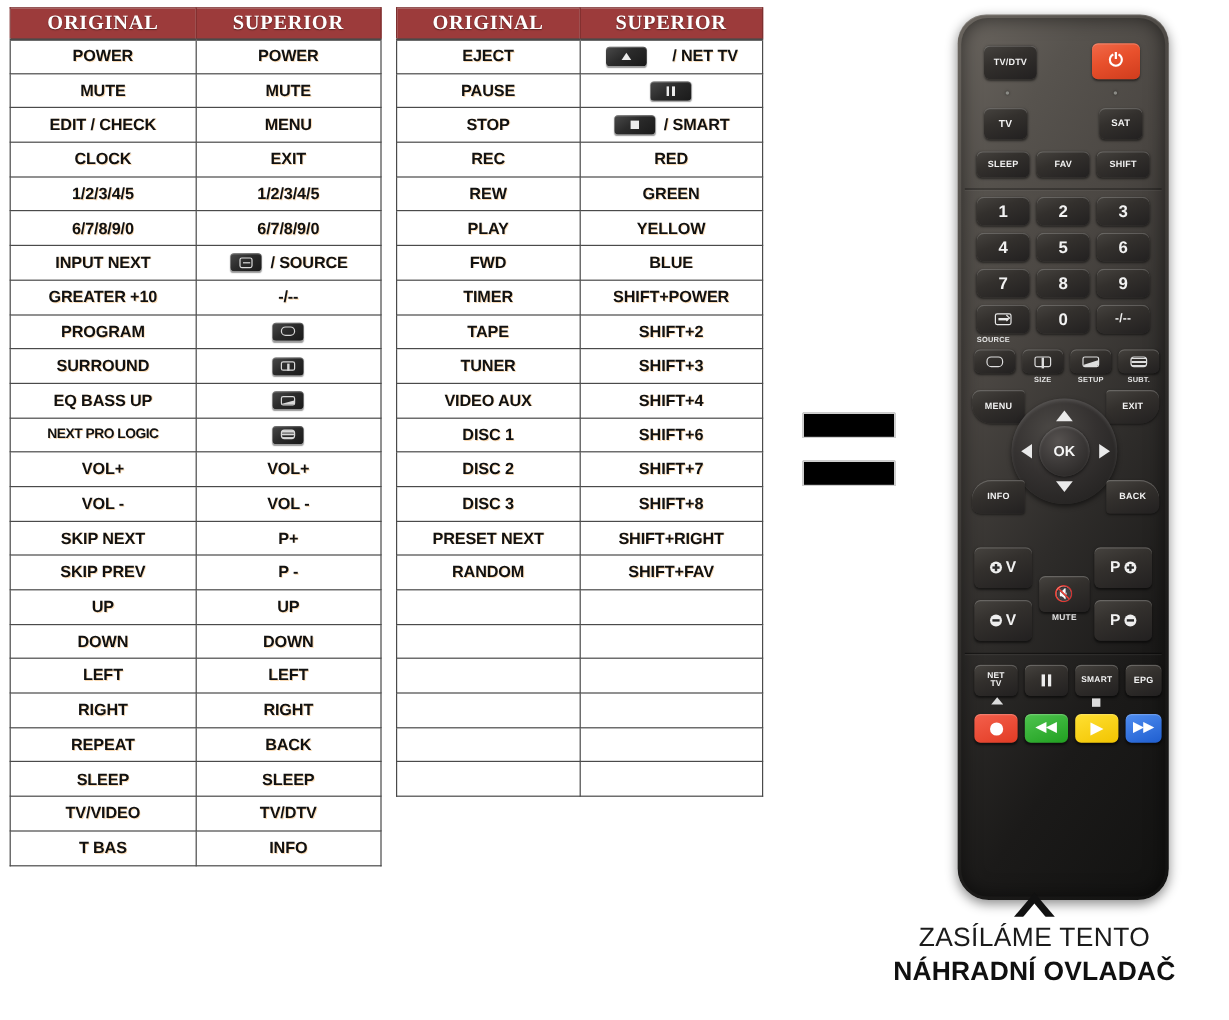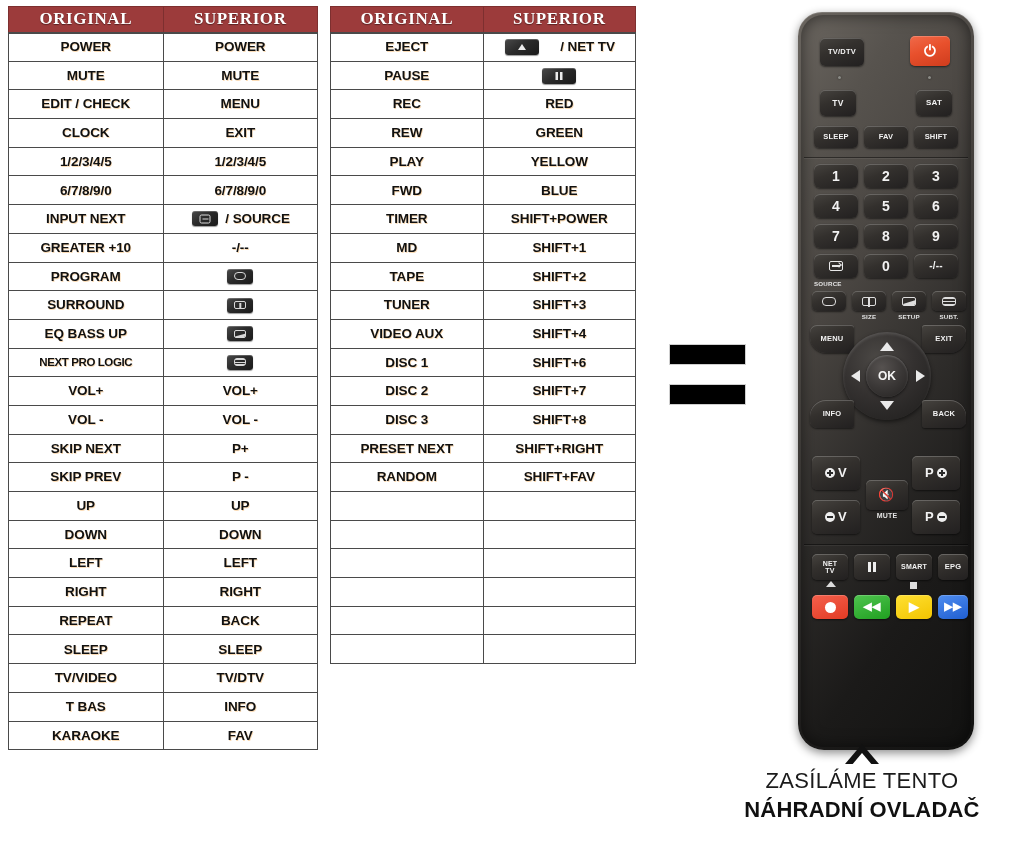--- a/index.html
+++ b/index.html
@@ -284,66 +284,62 @@
           <td>SLEEP</td>
         </tr>
         <tr>
           <td>TV/VIDEO</td>
           <td>TV/DTV</td>
         </tr>
         <tr>
           <td>T BAS</td>
           <td>INFO</td>
         </tr>
-        <tr>
-          <td>KARAOKE</td>
-          <td>FAV</td>
-        </tr>
       </tbody>
   </table>
 
   <table class="xref-table t2">
     <thead>
       <tr>
         <th>ORIGINAL</th>
         <th>SUPERIOR</th>
       </tr>
     </thead>
     <tbody id="tbody2">
         <tr>
           <td>EJECT</td>
           <td><span class="kchip wide"><i class="g-tri"></i></span><span style="vertical-align: middle; margin-left: 17px;"> / NET TV</span></td>
         </tr>
         <tr>
           <td>PAUSE</td>
           <td><span class="kchip wide"><i class="g-pause"></i></span></td>
         </tr>
         <tr>
+          <td>STOP</td>
+          <td><span class="kchip wide"><i class="g-stop"></i></span><span style="vertical-align: middle; margin-left: 3px;"> / SMART</span></td>
+        </tr>
+        <tr>
           <td>REC</td>
           <td>RED</td>
         </tr>
         <tr>
           <td>REW</td>
           <td>GREEN</td>
         </tr>
         <tr>
           <td>PLAY</td>
           <td>YELLOW</td>
         </tr>
         <tr>
           <td>FWD</td>
           <td>BLUE</td>
         </tr>
         <tr>
           <td>TIMER</td>
           <td>SHIFT+POWER</td>
-        </tr>
-        <tr>
-          <td>MD</td>
-          <td>SHIFT+1</td>
         </tr>
         <tr>
           <td>TAPE</td>
           <td>SHIFT+2</td>
         </tr>
         <tr>
           <td>TUNER</td>
           <td>SHIFT+3</td>
         </tr>
         <tr>

